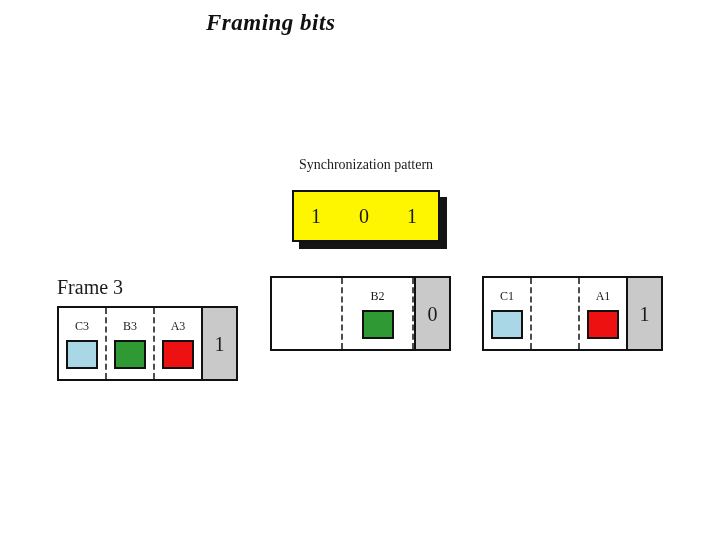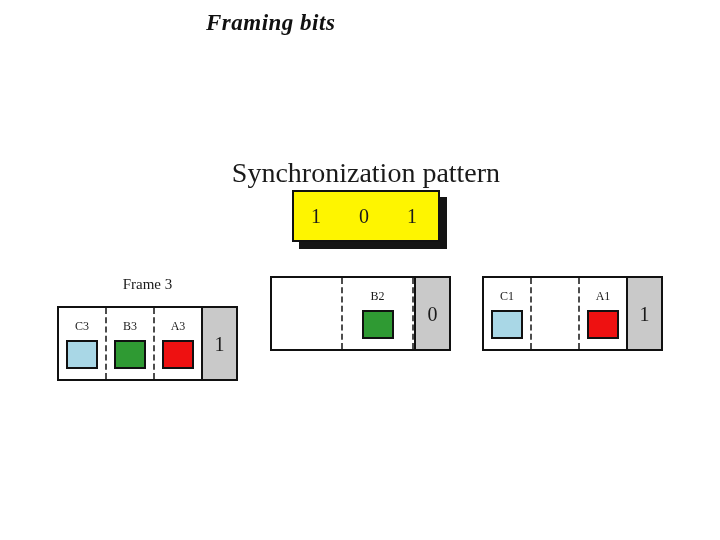--- a/index.html
+++ b/index.html
@@ -25,21 +25,21 @@
     color: #111111;
     letter-spacing: 0.5px;
     white-space: nowrap;
   }
   .sync-label {
     position: absolute;
     left: 230px;
     top: 157px;
     width: 272px;
     text-align: center;
-    font-size: 28px;
+    font-size: 14px;
     color: #1a1a1a;
     white-space: nowrap;
   }
   .sync-box {
     position: absolute;
     left: 292px;
     top: 190px;
     width: 148px;
     height: 52px;
     box-sizing: border-box;
@@ -55,22 +55,21 @@
     color: #1a1a1a;
     line-height: 1;
   }
   .frame {
     position: absolute;
     top: 276px;
     width: 181px;
   }
   .frame-label {
     height: 28px;
-    text-align: center;
-    font-size: 15px;
+    font-size: 20px;
     color: #1a1a1a;
     margin-bottom: 2px;
     white-space: nowrap;
   }
   .frame-box {
     box-sizing: border-box;
     width: 181px;
     height: 75px;
     border: 2px solid #111111;
     background: #ffffff;

